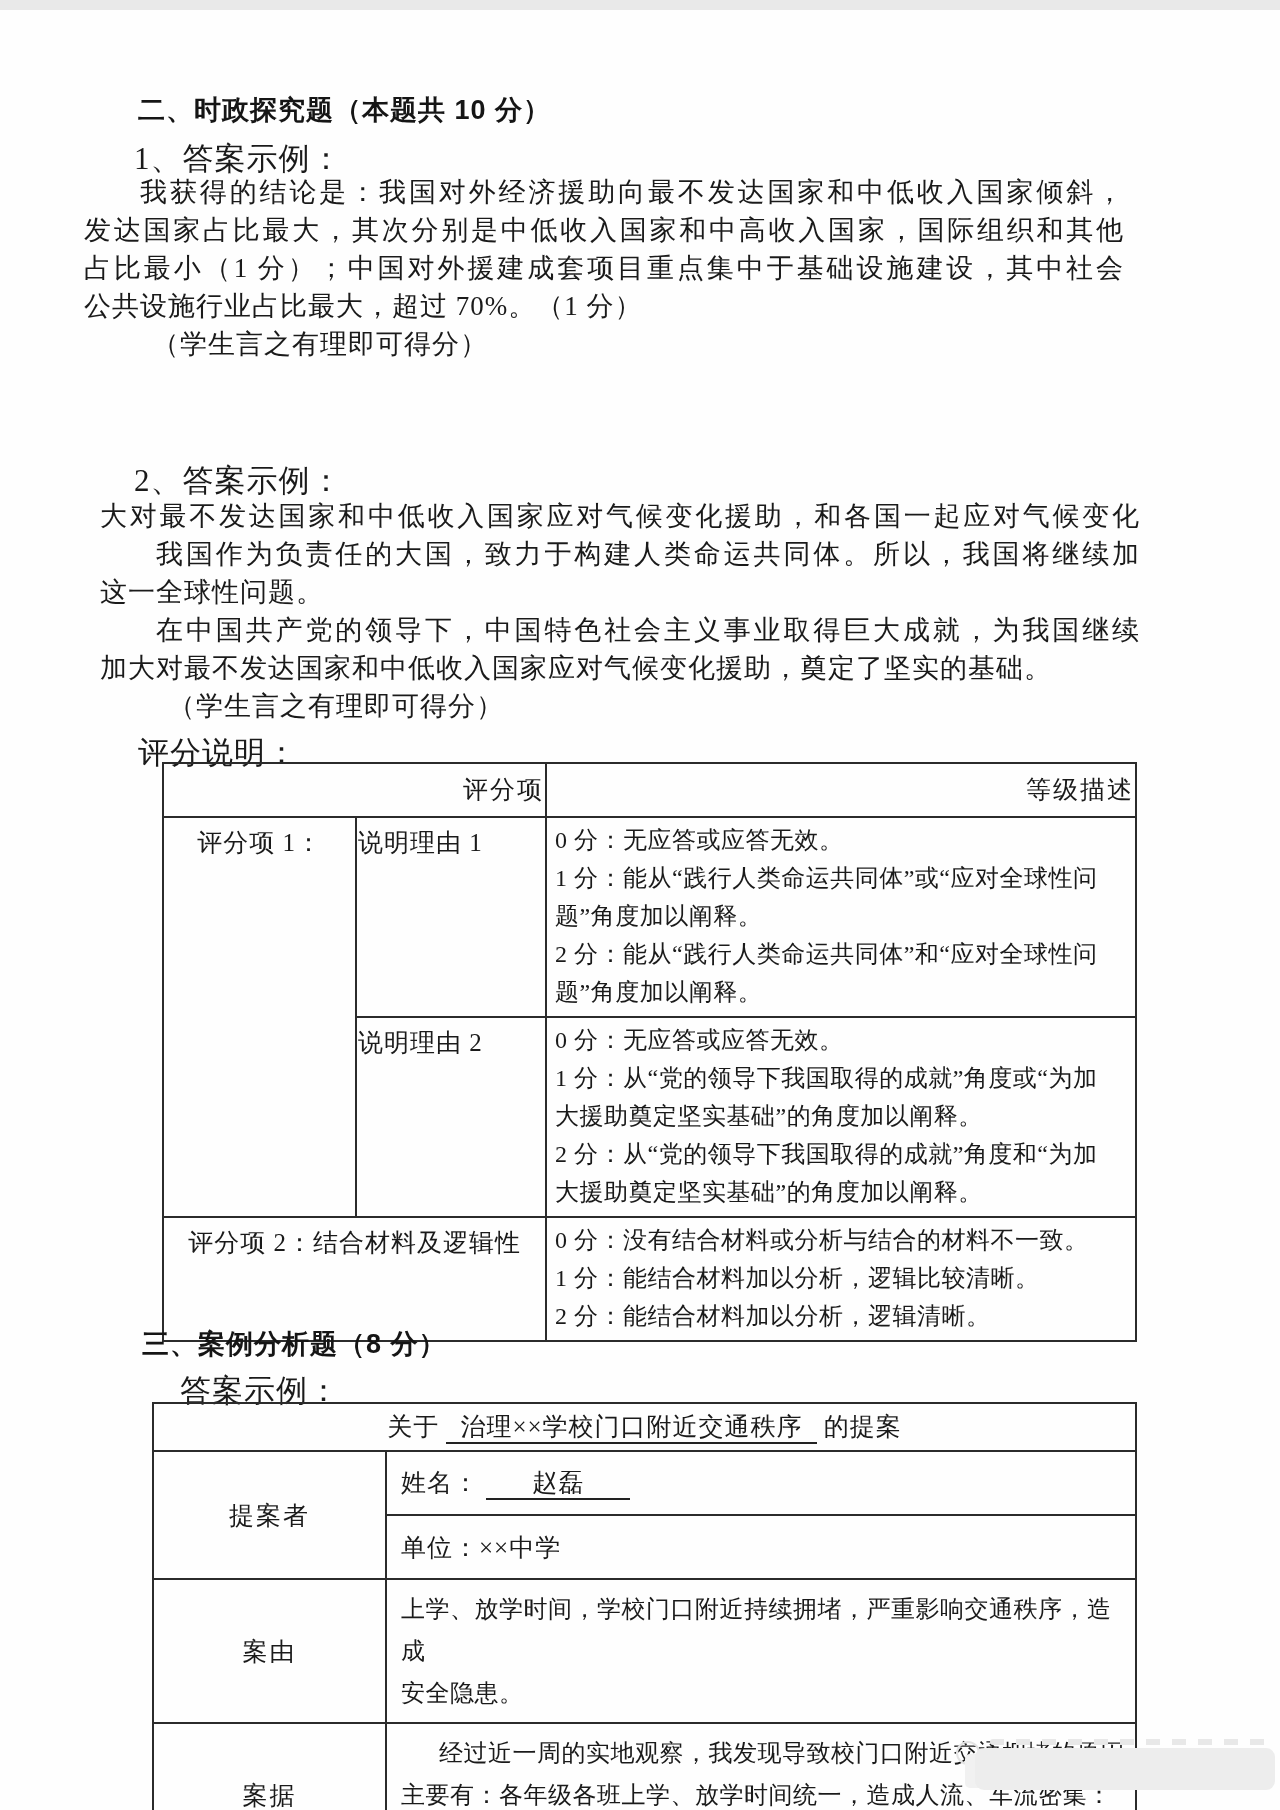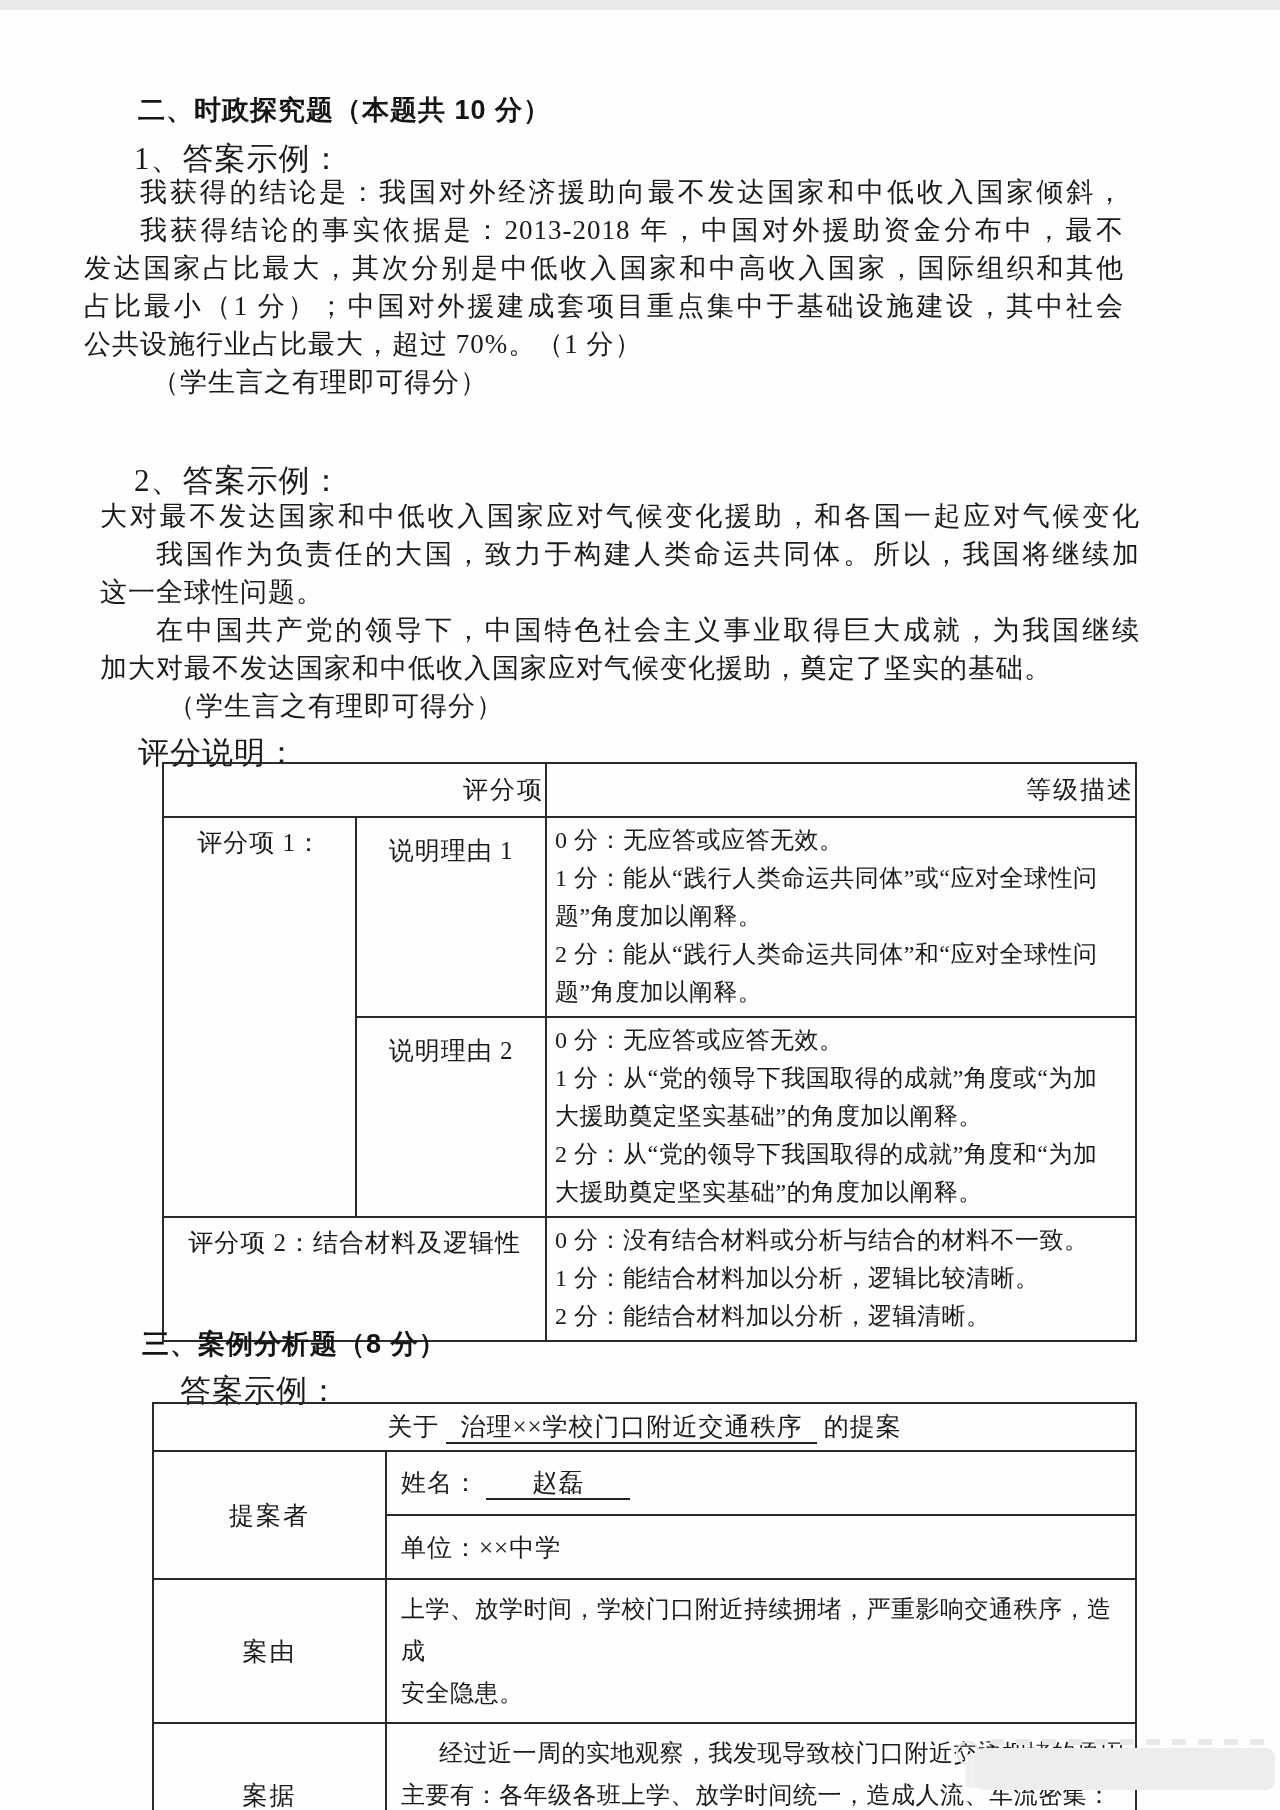--- a/index.html
+++ b/index.html
@@ -30,21 +30,21 @@
   table{border-collapse:collapse;table-layout:fixed;}
   td{border:2px solid #2b2b2b;vertical-align:top;}
   
   .t1{width:973px;font-size:24px;}
   .t1 .hdr{
     text-align:right;vertical-align:middle;
     font-size:25px;letter-spacing:2px;
     height:50px;line-height:28px;
   }
   .t1 .item-cell{text-align:center;padding-top:8px;font-size:25px;letter-spacing:1px;line-height:34px;}
-  .t1 .sub-cell{text-align:center;padding-top:16px;font-size:25px;letter-spacing:1px;line-height:34px;}
+  .t1 .sub-cell{text-align:left;padding-top:8px;font-size:25px;letter-spacing:1px;line-height:34px;}
   .t1 .desc-cell{
     white-space:pre-line;
     line-height:38px;
     padding:3px 4px 5px 8px;
     letter-spacing:0.5px;
   }
   
   .t2{width:983px;font-size:24px;}
   .t2 .title-cell{
     text-align:center;vertical-align:middle;
@@ -93,21 +93,20 @@
 <body>
 
 <div class="page">
 
   <div class="abs h-bold" style="top:82px;left:138px;">二、时政探究题（本题共 10 分）</div>
 
   <div class="abs label-line" style="top:128px;left:134px;">1、答案示例：</div>
 
   <div class="abs bodyblock" style="top:163px;left:84px;">
     <div class="line ind wrapfull">我获得的结论是：我国对外经济援助向最不发达国家和中低收入国家倾斜，</div>
-    <div class="line ind wrapfull">我获得结论的事实依据是：2013-2018 年，中国对外援助资金分布中，最不</div>
     <div class="line wrapfull">发达国家占比最大，其次分别是中低收入国家和中高收入国家，国际组织和其他</div>
     <div class="line wrapfull">占比最小（1 分）；中国对外援建成套项目重点集中于基础设施建设，其中社会</div>
     <div class="line">公共设施行业占比最大，超过 70%。（1 分）</div>
     <div class="line note">（学生言之有理即可得分）</div>
   </div>
 
   <div class="abs label-line" style="top:450px;left:134px;">2、答案示例：</div>
 
   <div class="abs bodyblock" style="top:487px;left:100px;">
     <div class="line wrapfull">大对最不发达国家和中低收入国家应对气候变化援助，和各国一起应对气候变化</div>

